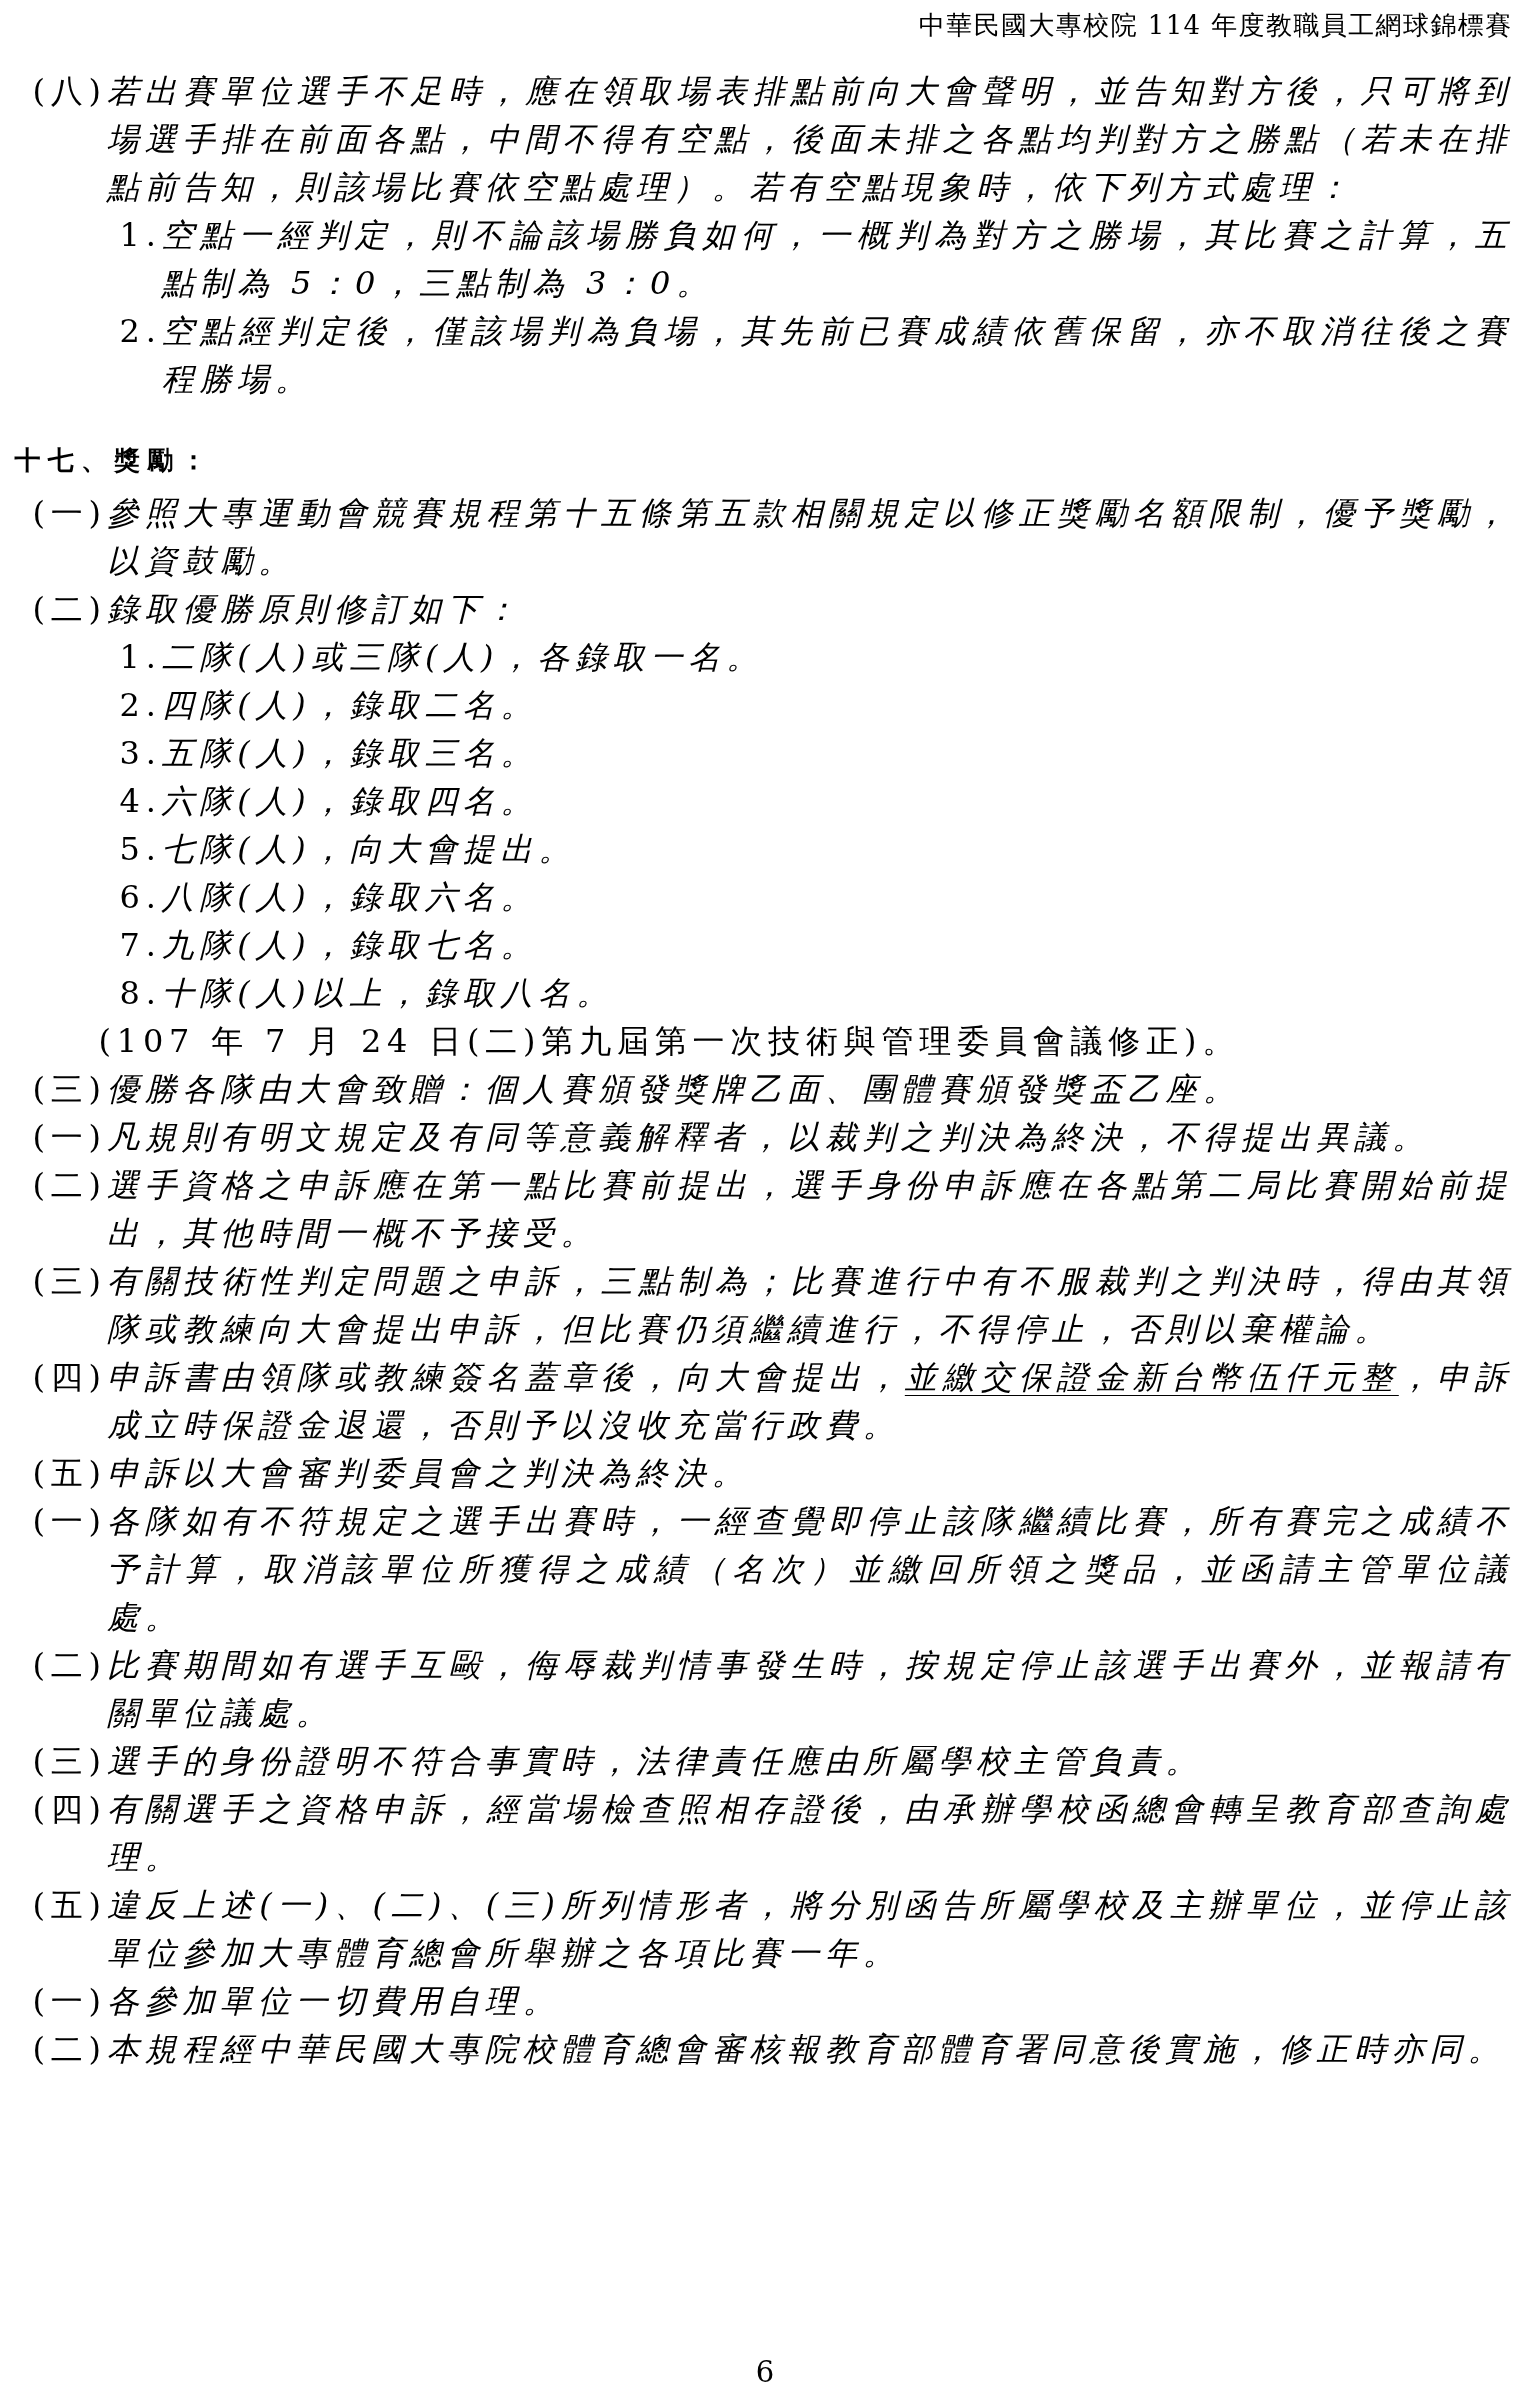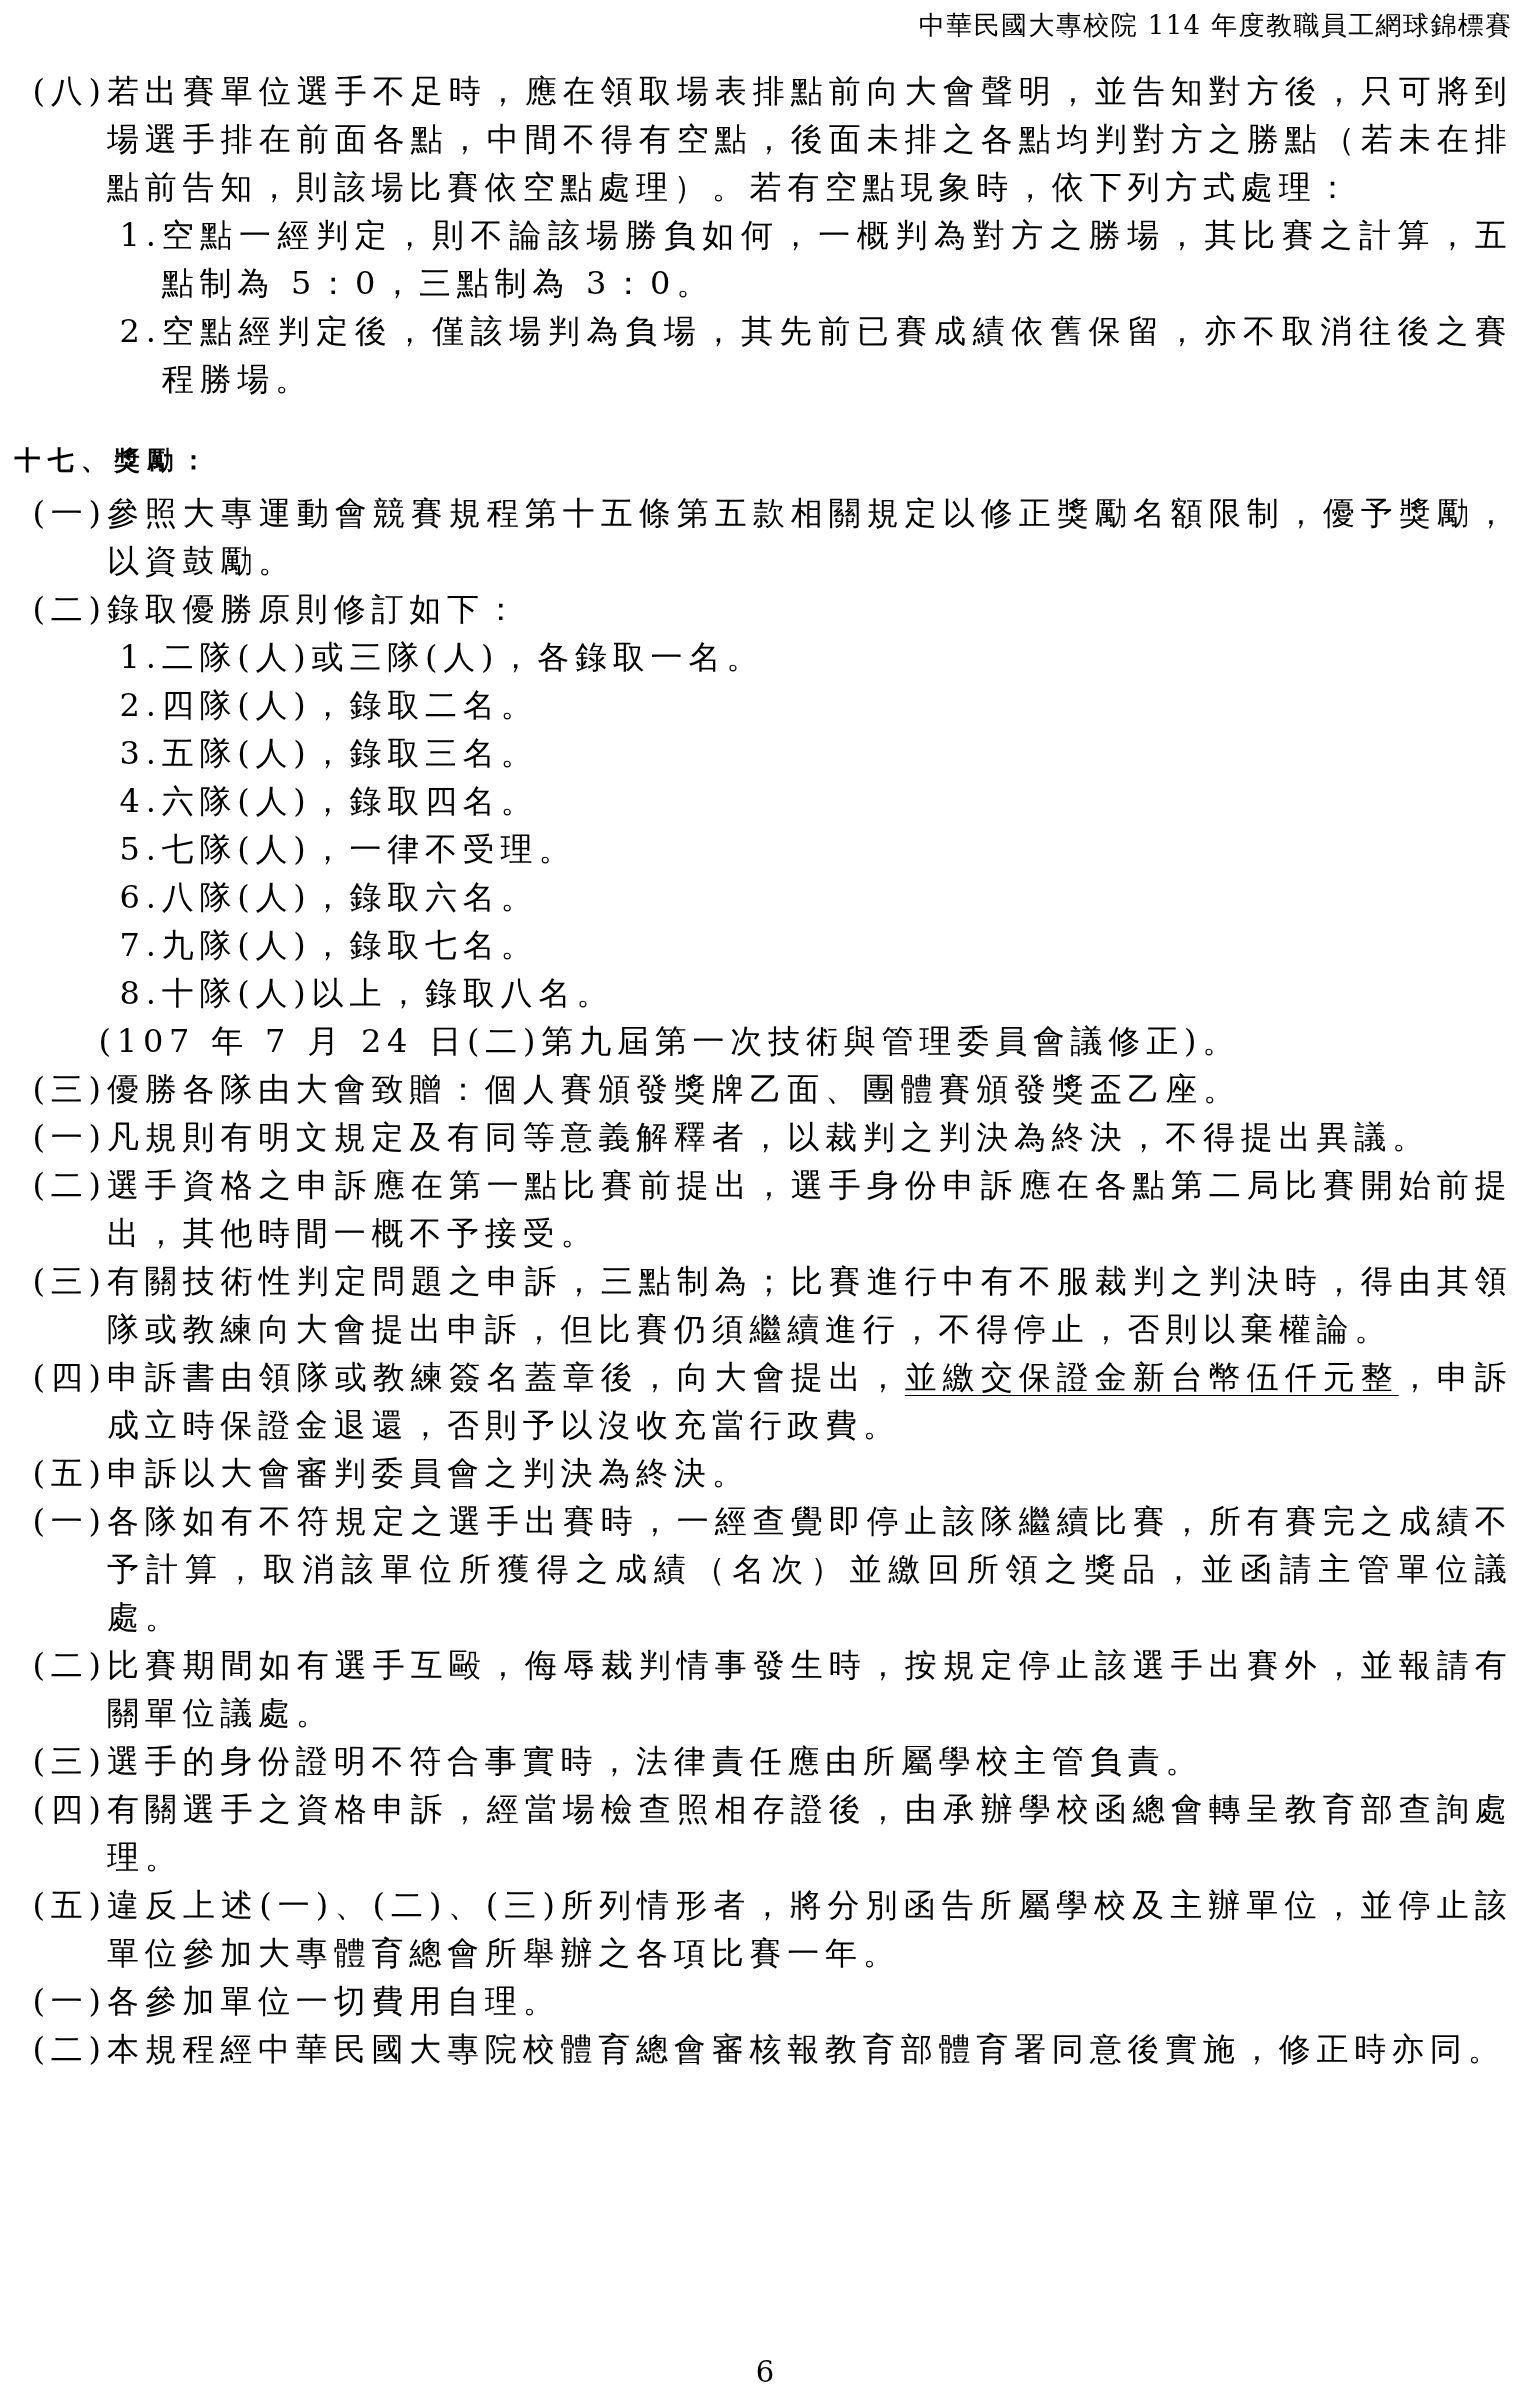--- a/index.html
+++ b/index.html
@@ -38,20 +38,21 @@
     margin-bottom:5.8px;
   }
   .item { display:flex; align-items:flex-start; }
   .item.L1 { margin-left:18px; }
   .item.L2 { margin-left:105px; }
   .lbl { flex:none; white-space:nowrap; }
   .body {
     flex:1;
     text-align:justify;
     text-justify:inter-character;
+    font-style:italic;
   }
   .note { margin-left:84px; }
   .ul {
     text-decoration:underline;
     text-decoration-thickness:1.4px;
     text-underline-offset:6.5px;
   }
   .footer {
     position:absolute;
     left:0; right:0; bottom:13px;
@@ -103,21 +104,21 @@
   <div class="item L2 t">
     <span class="lbl">3.</span>
     <div class="body">五隊(人)，錄取三名。</div>
   </div>
   <div class="item L2 t">
     <span class="lbl">4.</span>
     <div class="body">六隊(人)，錄取四名。</div>
   </div>
   <div class="item L2 t">
     <span class="lbl">5.</span>
-    <div class="body">七隊(人)，一律不受理。</div>
+    <div class="body">七隊(人)，向大會提出。</div>
   </div>
   <div class="item L2 t">
     <span class="lbl">6.</span>
     <div class="body">八隊(人)，錄取六名。</div>
   </div>
   <div class="item L2 t">
     <span class="lbl">7.</span>
     <div class="body">九隊(人)，錄取七名。</div>
   </div>
   <div class="item L2 t">

